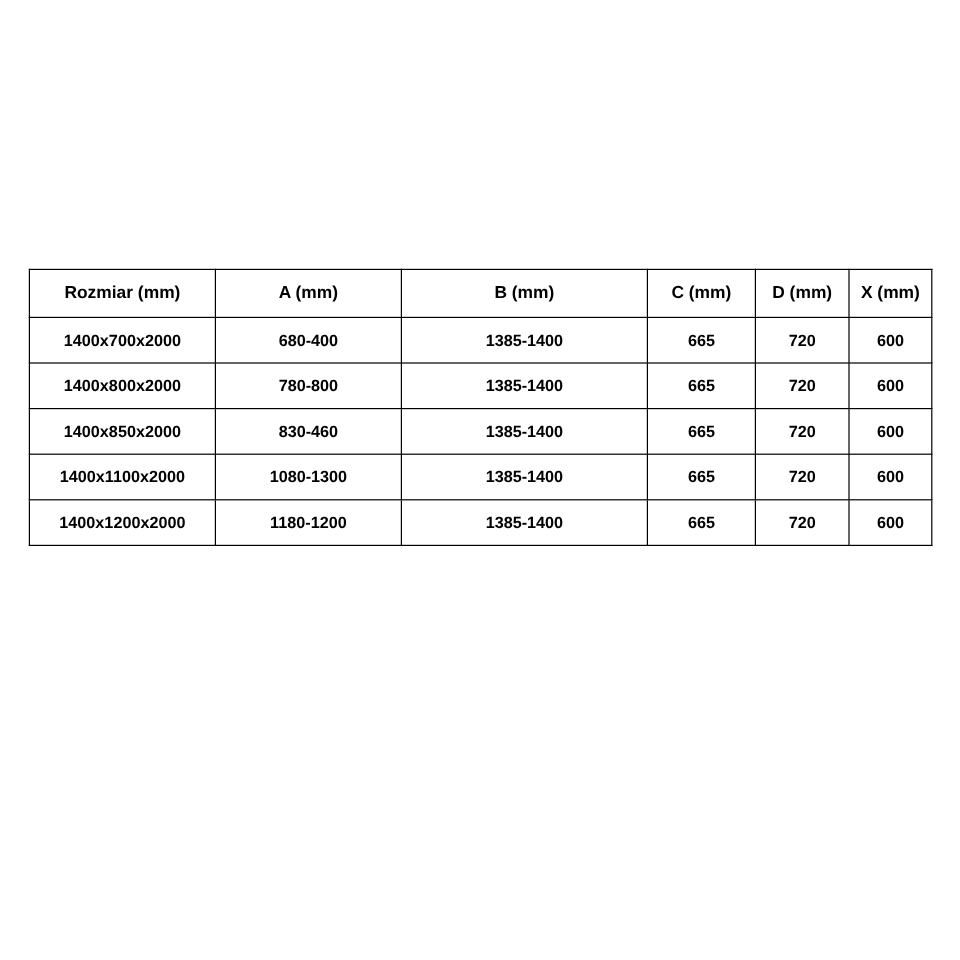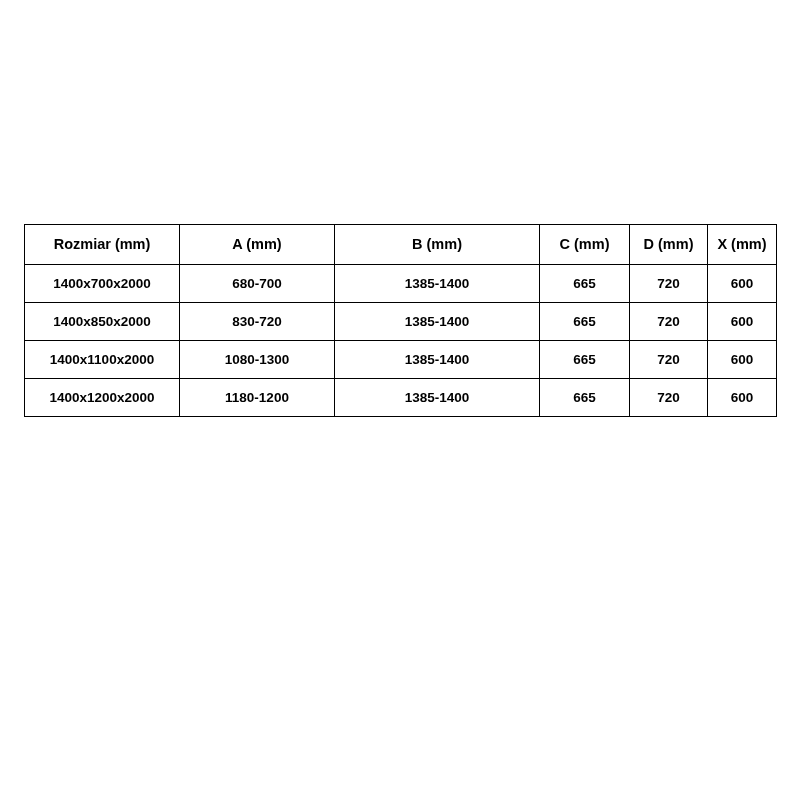--- a/index.html
+++ b/index.html
@@ -81,29 +81,37 @@
           <th>A (mm)</th>
           <th>B (mm)</th>
           <th>C (mm)</th>
           <th>D (mm)</th>
           <th>X (mm)</th>
         </tr>
       </thead>
       <tbody>
         <tr>
           <td>1400x700x2000</td>
-          <td>680-700</td>
+          <td>680-400</td>
+          <td>1385-1400</td>
+          <td>665</td>
+          <td>720</td>
+          <td>600</td>
+        </tr>
+        <tr>
+          <td>1400x800x2000</td>
+          <td>780-800</td>
           <td>1385-1400</td>
           <td>665</td>
           <td>720</td>
           <td>600</td>
         </tr>
         <tr>
           <td>1400x850x2000</td>
-          <td>830-720</td>
+          <td>830-460</td>
           <td>1385-1400</td>
           <td>665</td>
           <td>720</td>
           <td>600</td>
         </tr>
         <tr>
           <td>1400x1100x2000</td>
           <td>1080-1300</td>
           <td>1385-1400</td>
           <td>665</td>

